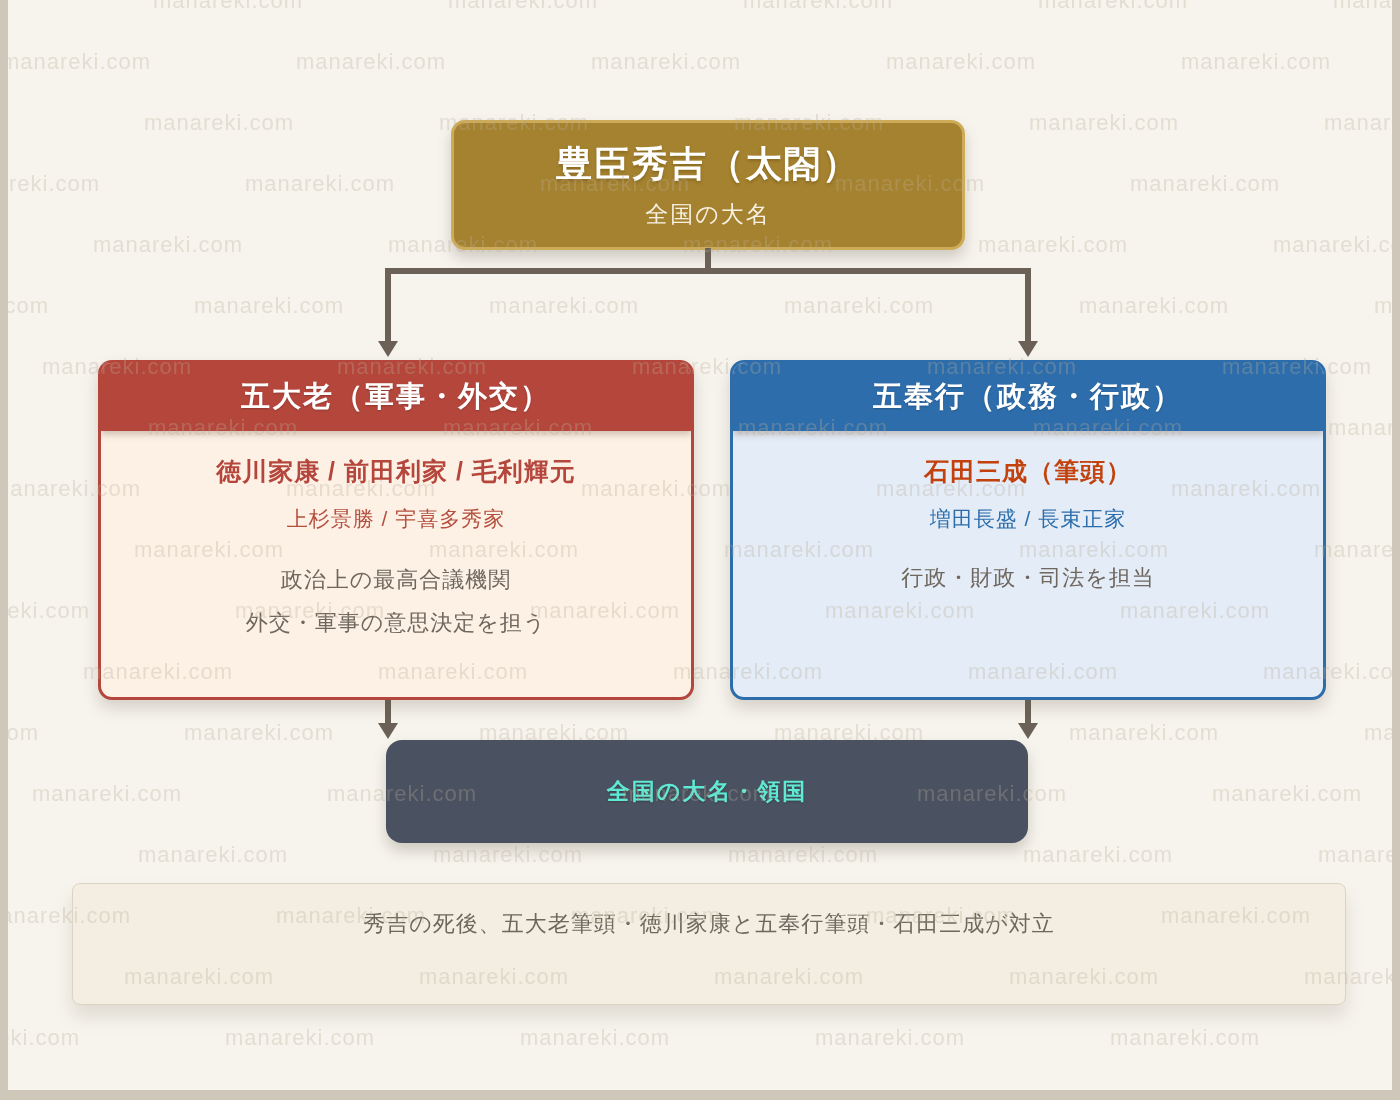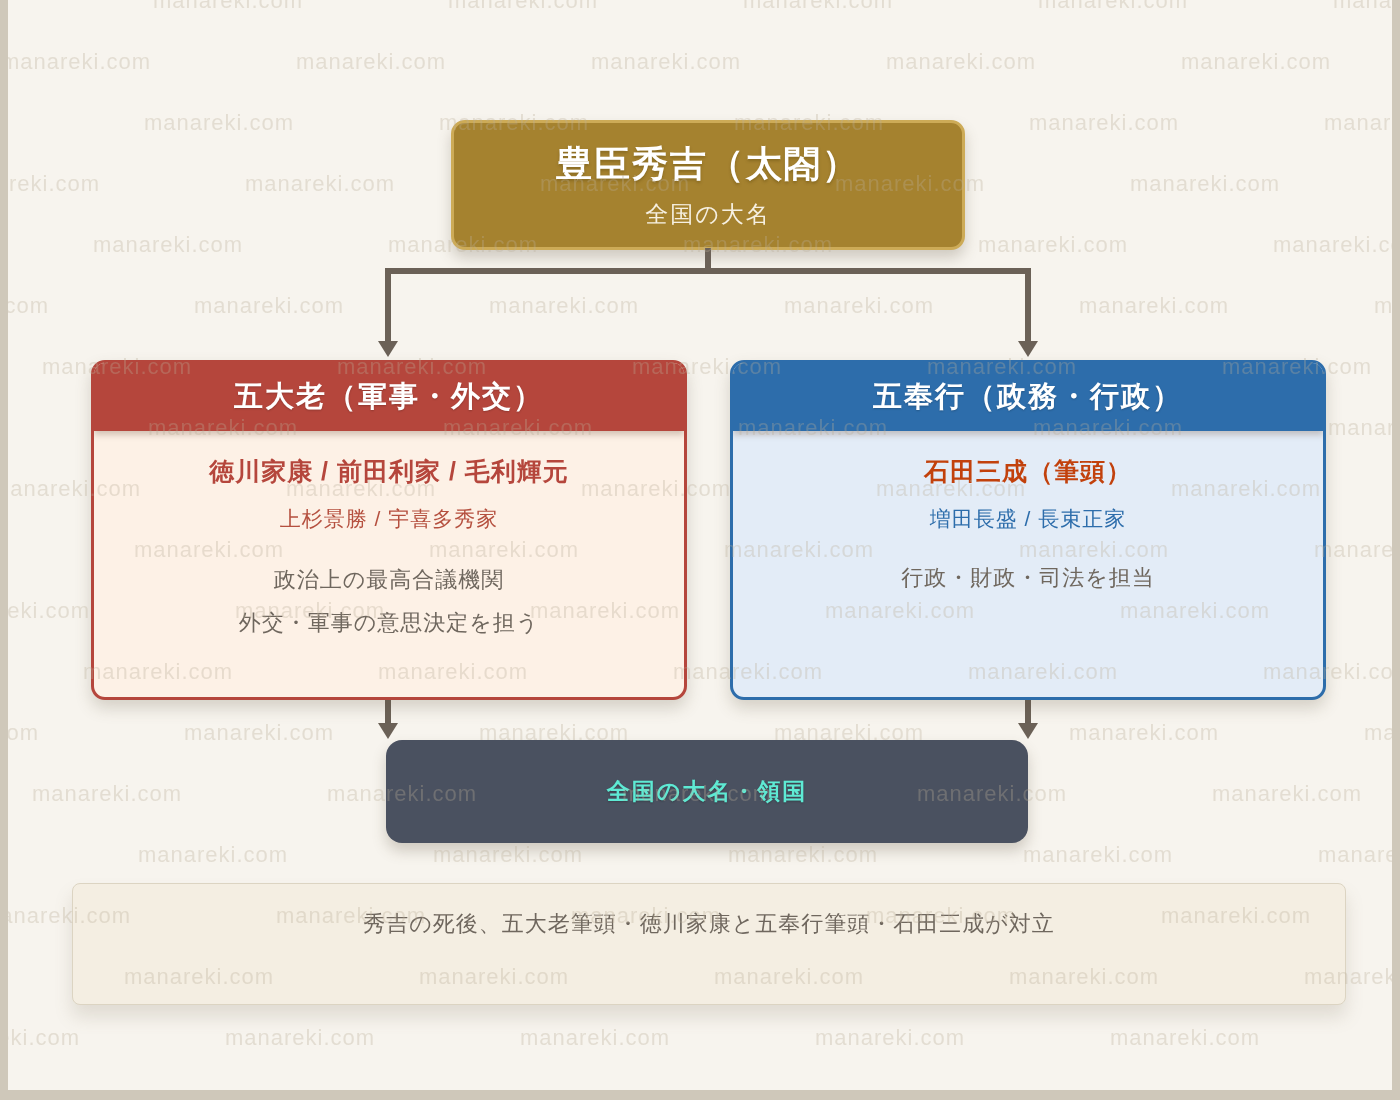--- a/index.html
+++ b/index.html
@@ -56,21 +56,21 @@
   .ah-left-bottom { left:370px;  top:723px; }
   .ah-right-bottom{ left:1010px; top:723px; }
 
   
   .council-box{
     position:absolute; top:360px; width:596px; height:340px;
     border-radius:14px; border:3px solid; overflow:hidden;
     box-shadow:0 8px 16px rgba(90,80,60,.22);
     text-align:center;
   }
-  .gotairo-box{ left:83px;  border-color:#b5463c; background:#fdf1e6; }
+  .gotairo-box{ left:90px;  border-color:#b5463c; background:#fdf1e6; }
   .gobugyo-box{ left:722px; border-color:#2d6dab; background:#e3ecf7; }
   .council-header{
     height:68px; display:flex; align-items:center; justify-content:center;
     color:#ffffff; font-size:29px; font-weight:bold; letter-spacing:2px;
     box-shadow:0 4px 6px rgba(90,60,40,.25);
     text-shadow:0 1px 2px rgba(0,0,0,.2);
   }
   .gotairo-box .council-header{ background:#b5463c; }
   .gobugyo-box .council-header{ background:#2d6dab; }
 

